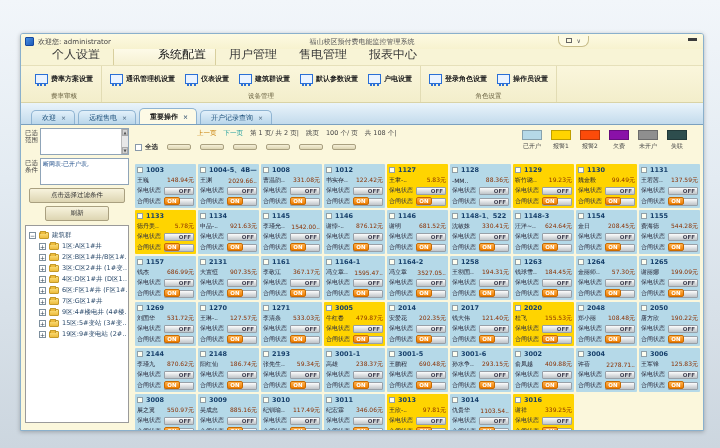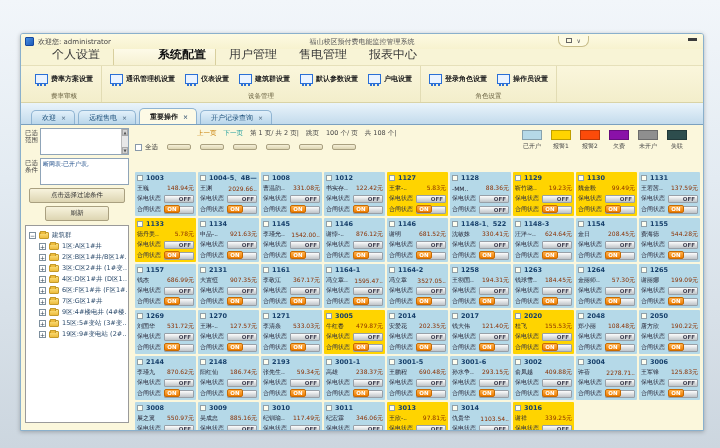--- a/index.html
+++ b/index.html
@@ -21,21 +21,21 @@
     border-top:none; border-radius:0 0 7px 7px; padding:0 7px 1px 7px; display:flex; gap:5px;
     align-items:center; height:11px; z-index:2; }
   .glyph-restore { width:6px; height:5px; border:1px solid #666; display:inline-block; }
   .glyph-caret { font-size:6px; color:#555; line-height:1; }
   .minimize { position:absolute; right:6px; top:4px; width:9px; height:3px; background:#3a3a3a; }
 
   
   .menubar { height:17px; background:#f8f4d6; display:flex; align-items:flex-end;
     padding-left:22px; gap:4px; border-bottom:1px solid #e6e0ba; }
   .menu-item { font-size:12px; color:#3a3a3a; padding:2px 9px; }
-  .menu-item.active { font-weight:bold; color:#111; background:linear-gradient(#fffdef,#f6f1d2);
+  .menu-item.active { font-weight:normal; color:#111; background:linear-gradient(#fffdef,#f6f1d2);
     border:1px solid #d8cf9e; border-bottom:none; border-radius:3px 3px 0 0;padding-left:44px; }
 
   
   .ribbon { height:37px; background:linear-gradient(#faf6dc,#f3eecb); display:flex;
     border-bottom:1px solid #d9d3a6; padding-left:6px; }
   .rgroup { display:flex; flex-direction:column; padding:3px 8px 1px 8px; border-right:1px solid #e2dcb4; }
   .rbtns { flex:1; display:flex; align-items:center; gap:10px; }
   .rbtn { display:flex; align-items:flex-end; gap:3px; font-size:7px; color:#222; cursor:default;font-weight:bold; }
   .ricon { width:13px; height:10px; border:1px solid #2a6fd6; background:#eaf3ff; position:relative; }
   .ricon::after { content:""; position:absolute; left:1px; right:1px; bottom:-3px; height:2px;
@@ -77,21 +77,21 @@
     border:1px solid #c49a2a; border-radius:1px; position:relative; }
   .folder::before { content:""; position:absolute; left:0; top:-2px; width:4px; height:2px;
     background:#eebc3c; border:1px solid #c49a2a; border-bottom:none; border-radius:1px 1px 0 0; }
 
   
   .main { flex:1; padding:2px 2px 0 4px; position:relative; }
   .pagerow { display:flex; gap:7px; align-items:center; font-size:6.5px; color:#444;
     height:12px; margin-left:62px; }
   .plink-prev { color:#c77d00; }
   .plink-next { color:#1f9e9e; }
-  .btnrow { display:flex; gap:9px; align-items:center; height:16px; margin-bottom:17px; }
+  .btnrow { display:flex; gap:9px; align-items:center; height:16px; margin-bottom:9px;font-weight:bold; }
   .selectall { display:flex; align-items:center; gap:3px; font-size:6.5px; color:#333; }
   .cbx { width:7px; height:7px; background:#fff; border:1px solid #8899aa; }
   .tbtn { background:linear-gradient(#f5efd8,#ddd5b2); border:1px solid #a9a080; border-radius:2px;
     font-size:7px; color:#333; padding:2px 11px; }
   .legend { position:absolute; right:16px; top:5px; display:flex; gap:9px; }
   .litem { display:flex; flex-direction:column; align-items:center; gap:2px; font-size:6px; color:#444; }
   .lswatch { width:20px; height:10px; border:1px solid rgba(0,0,0,.25); }
 
   
   .grid { display:grid; grid-template-columns:repeat(9,61px); gap:2px; }

